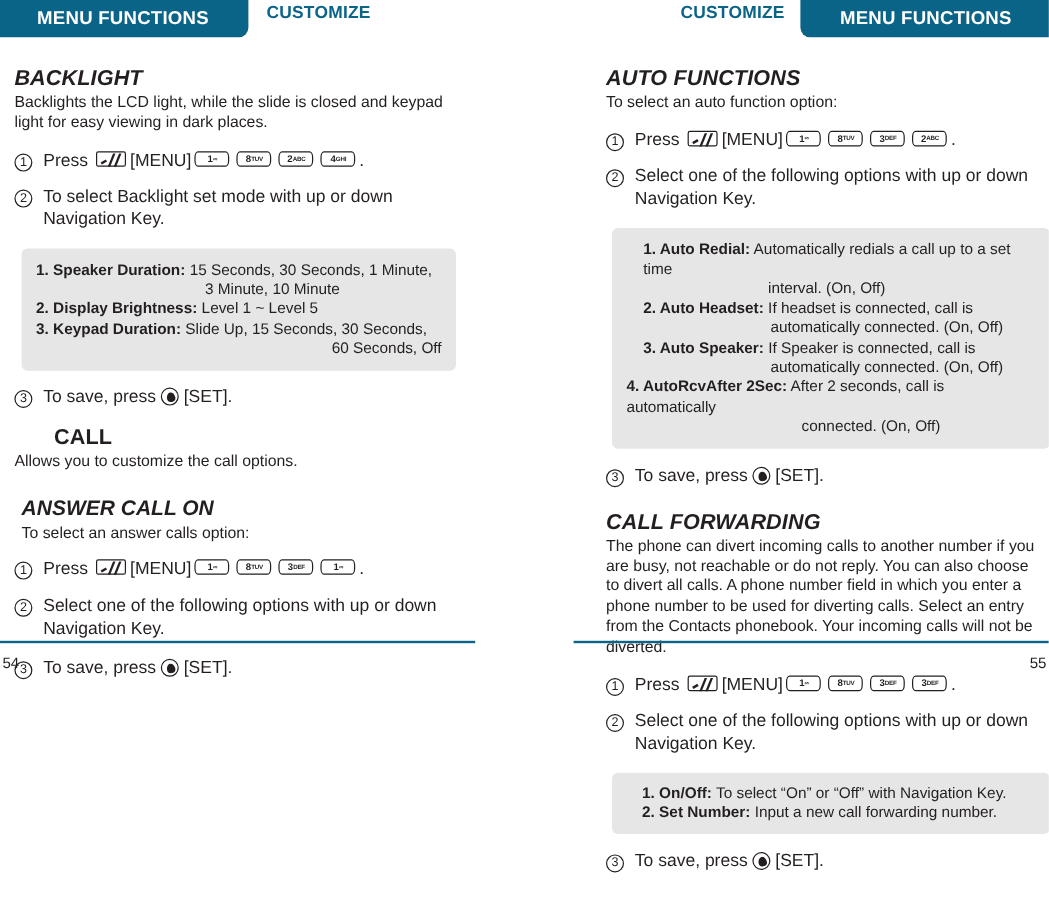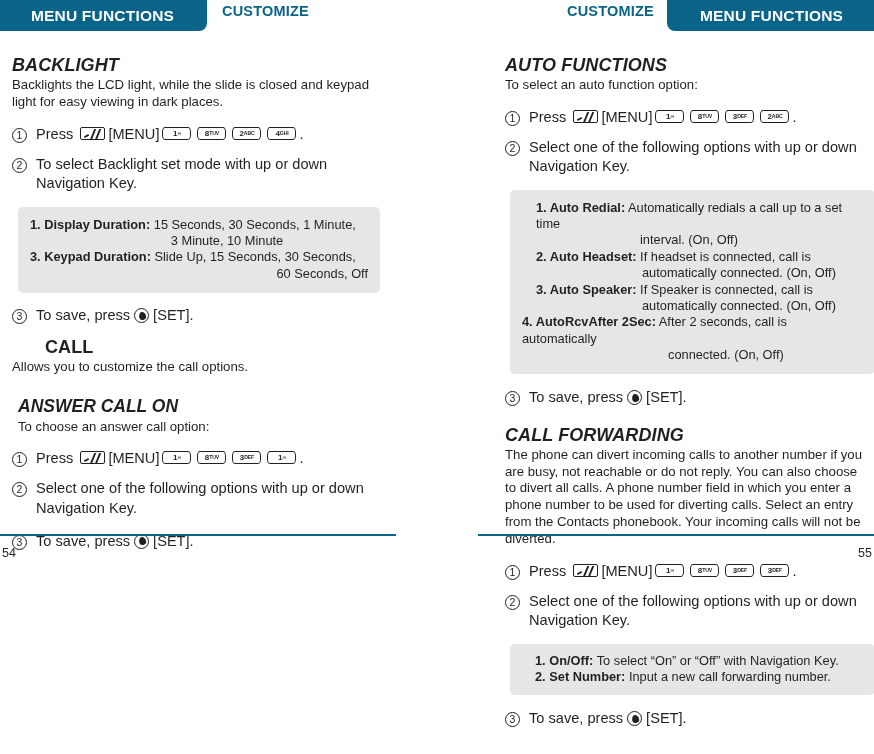--- a/index.html
+++ b/index.html
@@ -257,25 +257,30 @@
     </div>
 
     <div class="step" style="margin-top:11px">
       <span class="circ">2</span>
       <span class="steptext" style="width:330px">To select Backlight set mode with up or down Navigation Key.</span>
     </div>
 
     <div class="gbox l" style="margin-top:13px">
       <div class="grow">
         <b><span>1.</span>
-        <span>Display Duration:</span></b>
+        <span>Speaker Duration:</span></b>
         <span>15 Seconds, 30 Seconds, 1 Minute,</span>
       </div>
       <div class="grow" style="text-align:center;padding-left:56px">
         <span>3 Minute, 10 Minute</span>
+      </div>
+      <div class="grow">
+        <b><span>2.</span>
+        <span>Display Brightness:</span></b>
+        <span>Level 1 ~ Level 5</span>
       </div>
       <div class="grow">
         <b><span>3.</span>
         <span>Keypad Duration:</span></b>
         <span>Slide Up, 15 Seconds, 30 Seconds,</span>
       </div>
       <div class="grow" style="text-align:right;padding-left:56px">
         <span>60 Seconds, Off</span>
       </div>
     </div>
@@ -284,21 +289,21 @@
       <span class="circ">3</span>
       <span class="steptext">
         <span>To save, press</span><span class="setkey"></span><span>[SET].</span>
       </span>
     </div>
 
     <h2 class="sect plain" style="margin-top:12px">CALL</h2>
     <p class="desc">Allows you to customize the call options.</p>
 
     <h2 class="sub" style="margin-top:20px">ANSWER CALL ON</h2>
-    <p class="desc indent">To choose an answer call option:</p>
+    <p class="desc indent">To select an answer calls option:</p>
 
     <div class="step" style="margin-top:13px">
       <span class="circ">1</span>
       <span class="steptext">
         <span>Press</span>
         <span class="menukey"></span><span>[MENU]</span><span class="numkey"><span class="d">1</span><span class="s">∞</span></span><span class="numkey"><span class="d">8</span><span class="s">TUV</span></span><span class="numkey"><span class="d">3</span><span class="s">DEF</span></span><span class="numkey"><span class="d">1</span><span class="s">∞</span></span><span>.</span>
       </span>
     </div>
 
     <div class="step" style="margin-top:11px">

